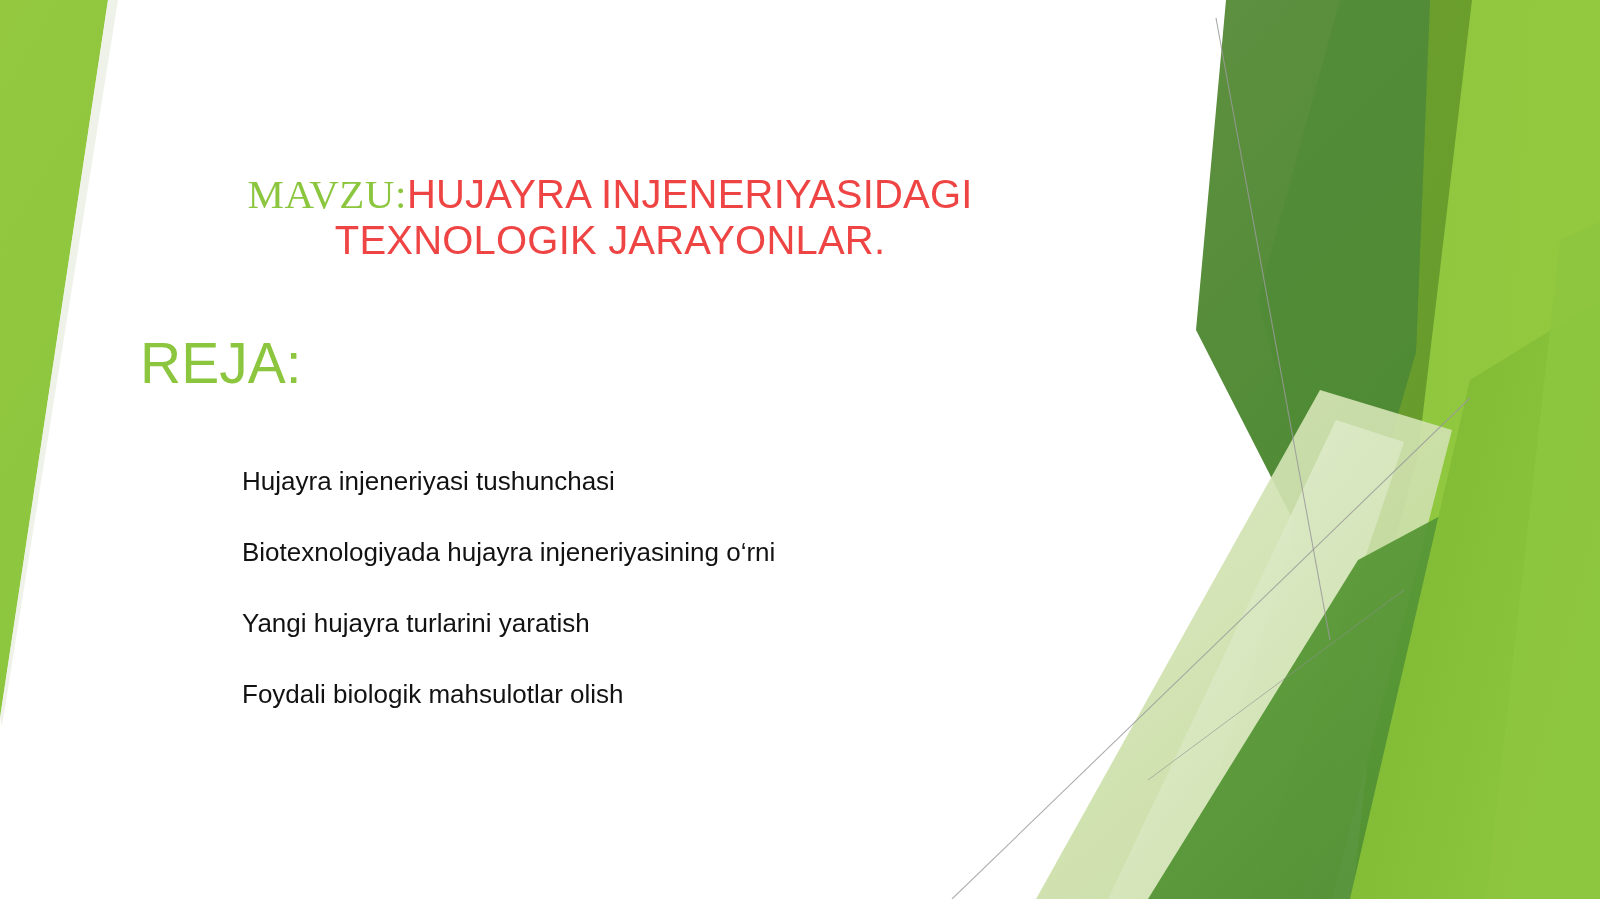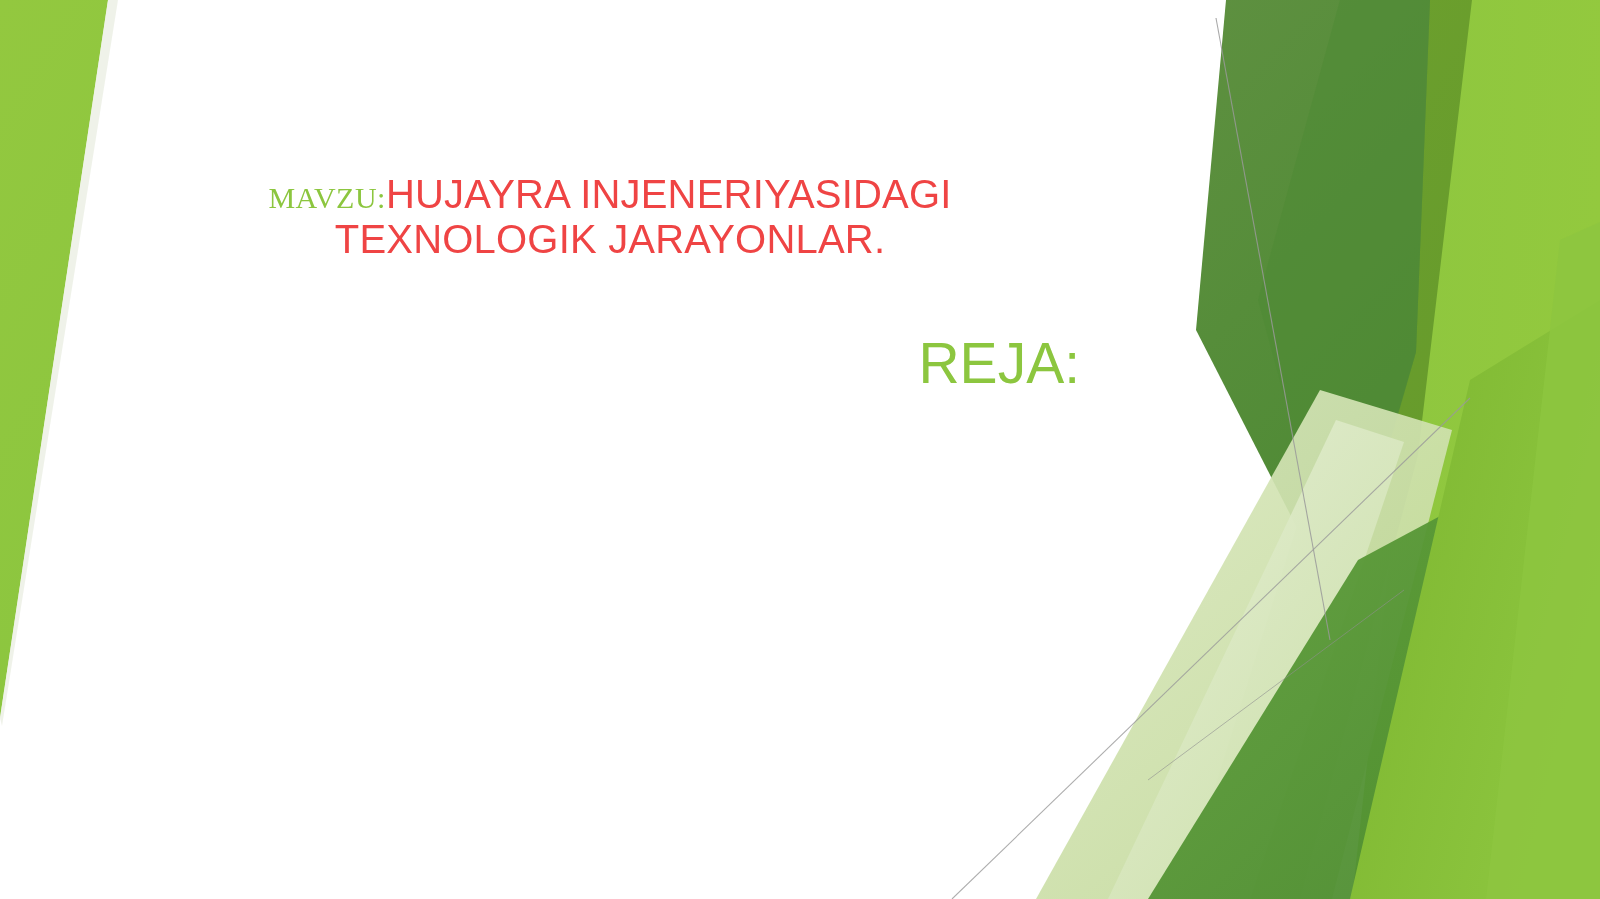--- a/index.html
+++ b/index.html
@@ -39,39 +39,39 @@
   #title-block {
     position: absolute;
     left: 140px;
     top: 172px;
     width: 940px;
     text-align: center;
     line-height: 1.12;
   }
   .title-prefix {
     font-family: "Liberation Serif", serif;
-    font-size: 30px;
+    font-size: 41px;
     color: #8CC63F;
     letter-spacing: 0.5px;
     vertical-align: baseline;
   }
   .title-main {
     font-family: "Liberation Sans", sans-serif;
     font-size: 40px;
     color: #ef4444;
     letter-spacing: 0.2px;
     vertical-align: baseline;
   }
 
   #reja-heading {
     position: absolute;
     left: 140px;
     top: 334px;
     width: 940px;
-    text-align: right;
+    text-align: left;
     font-family: "Liberation Sans", sans-serif;
     font-size: 57px;
     color: #8CC63F;
     line-height: 1.05;
   }
 
   #bullet-list {
     position: absolute;
     left: 242px;
     top: 468px;
@@ -162,16 +162,22 @@
   </svg>
 
   <div id="content">
 
     <div id="title-block">
       <span class="title-prefix">MAVZU:</span><span class="title-main">HUJAYRA INJENERIYASIDAGI TEXNOLOGIK JARAYONLAR.</span>
     </div>
 
     <div id="reja-heading">REJA:</div>
 
+    <div id="bullet-list">
+      <div class="bullet-item">Hujayra injeneriyasi tushunchasi</div>
+      <div class="bullet-item">Biotexnologiyada hujayra injeneriyasining o‘rni</div>
+      <div class="bullet-item">Yangi hujayra turlarini yaratish</div>
+      <div class="bullet-item">Foydali biologik mahsulotlar olish</div>
+    </div>
 
   </div>
 
 </div>
 
 </body></html>

